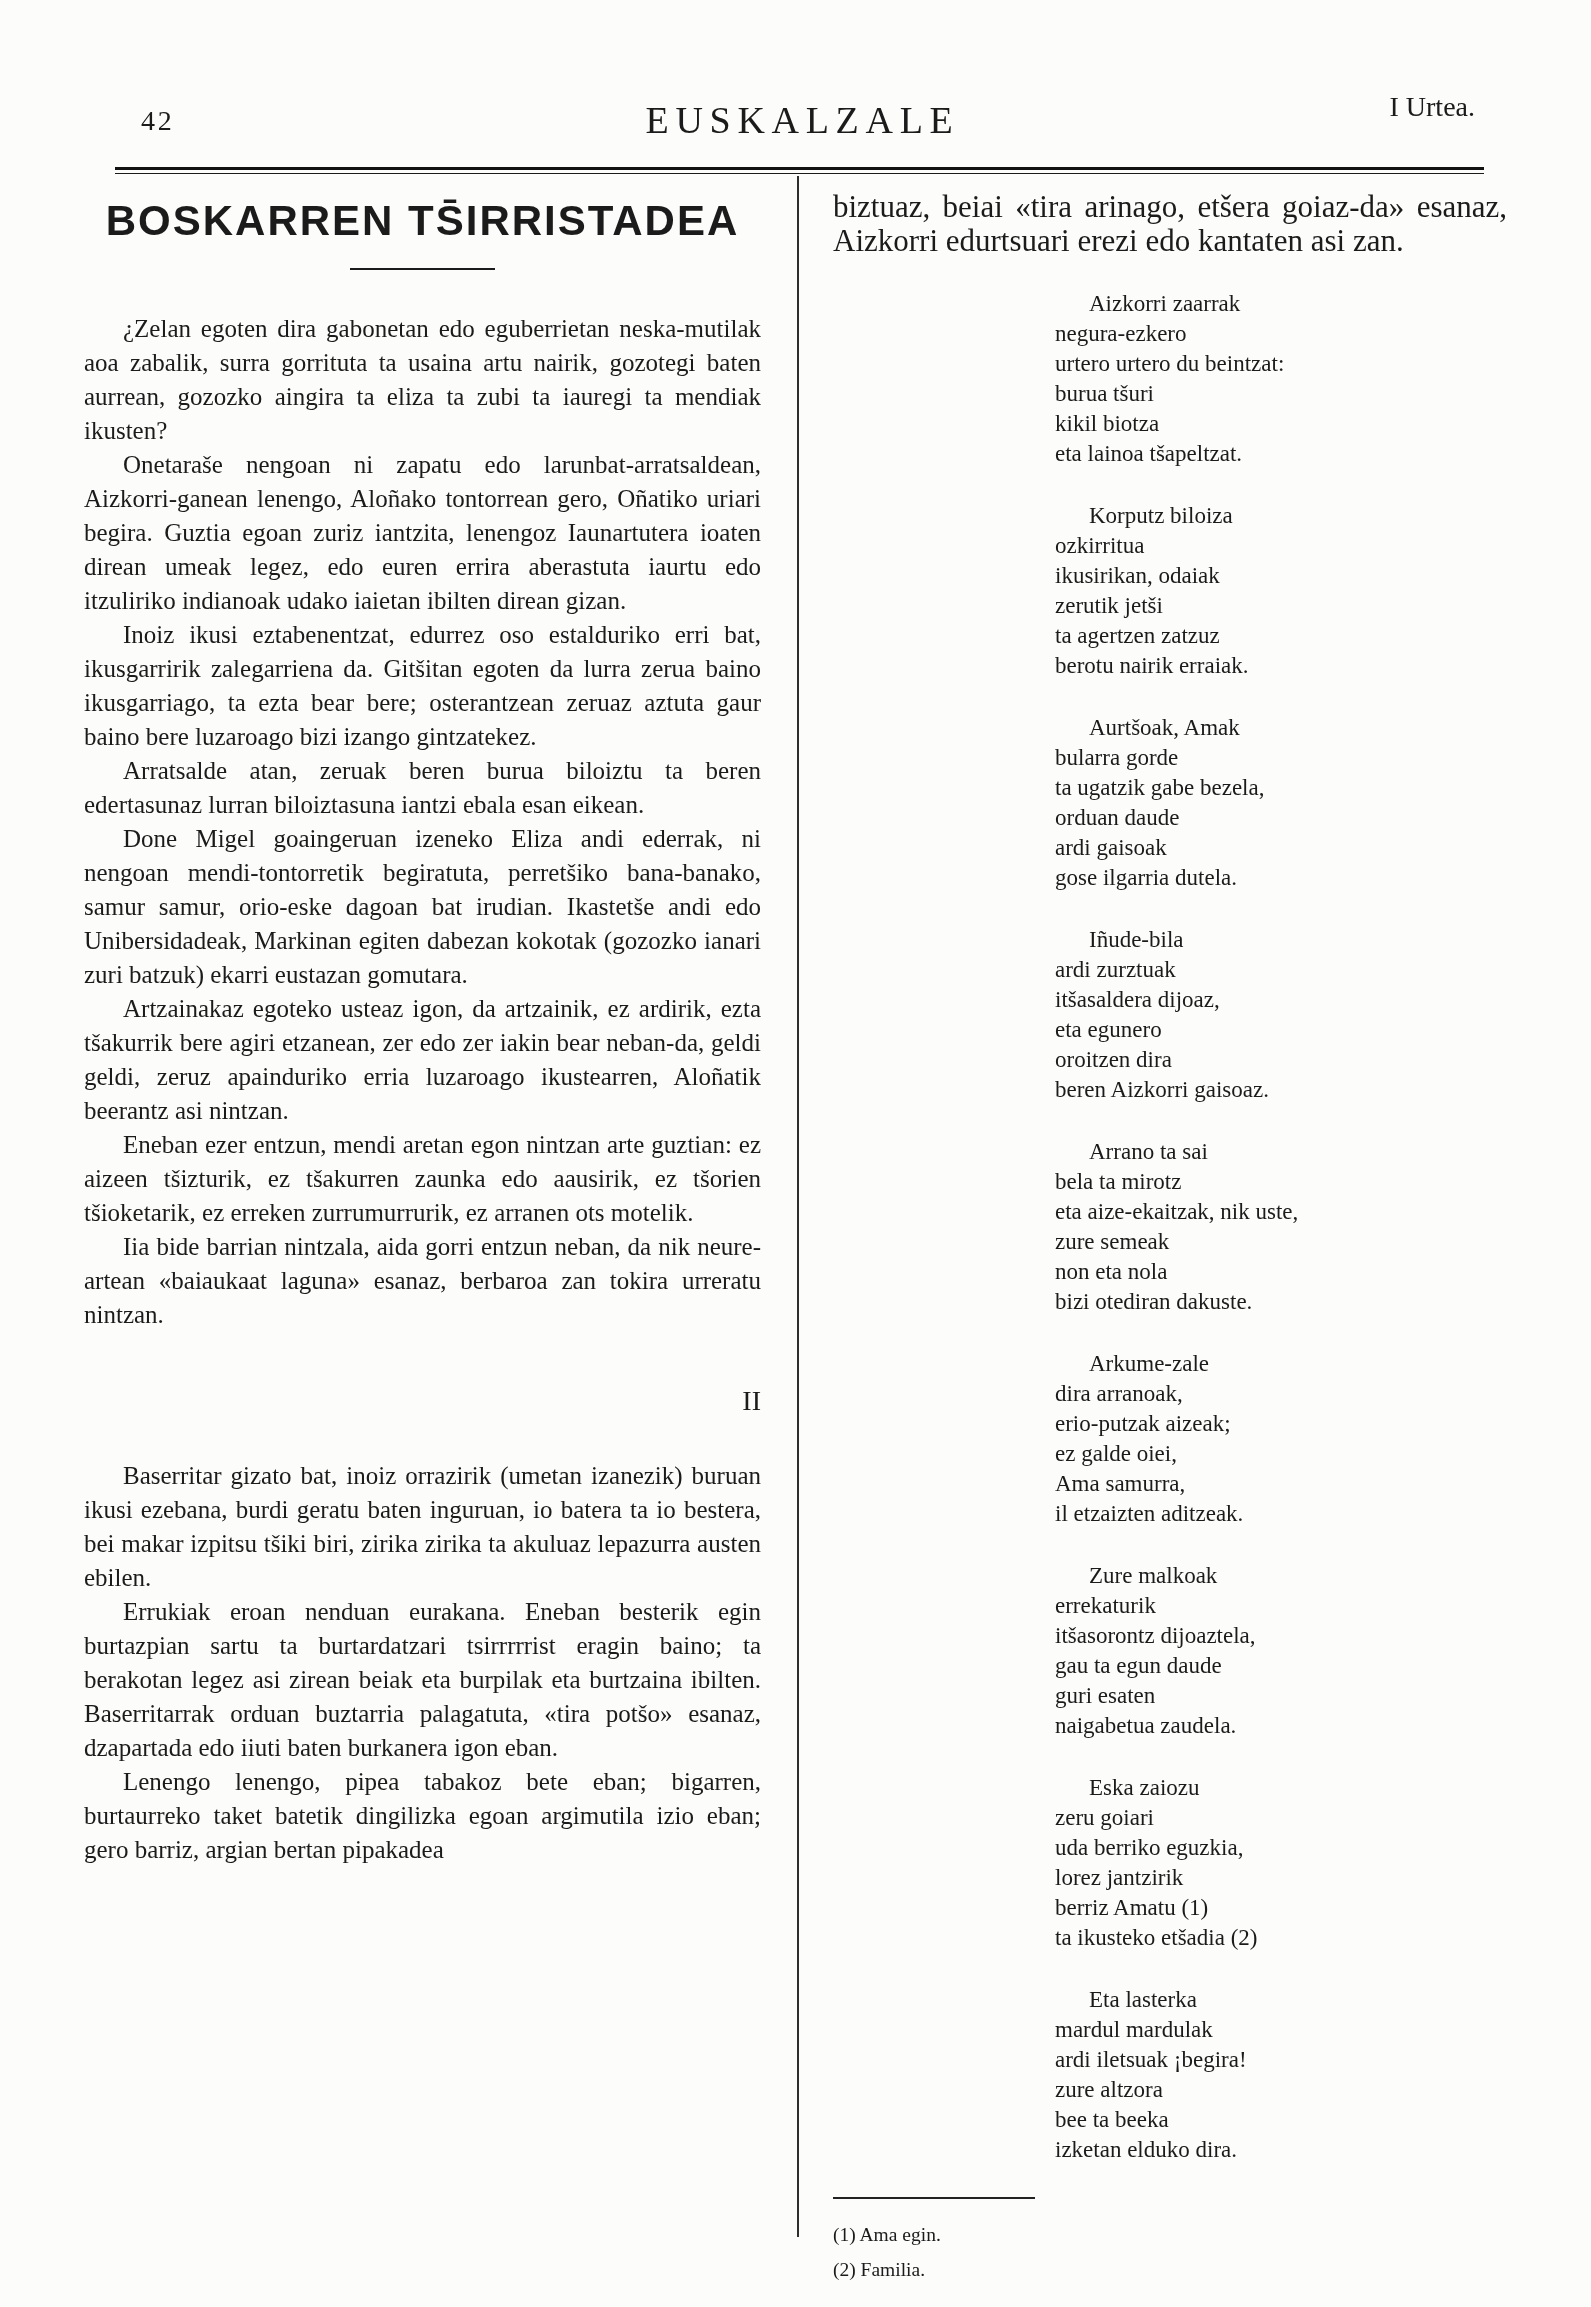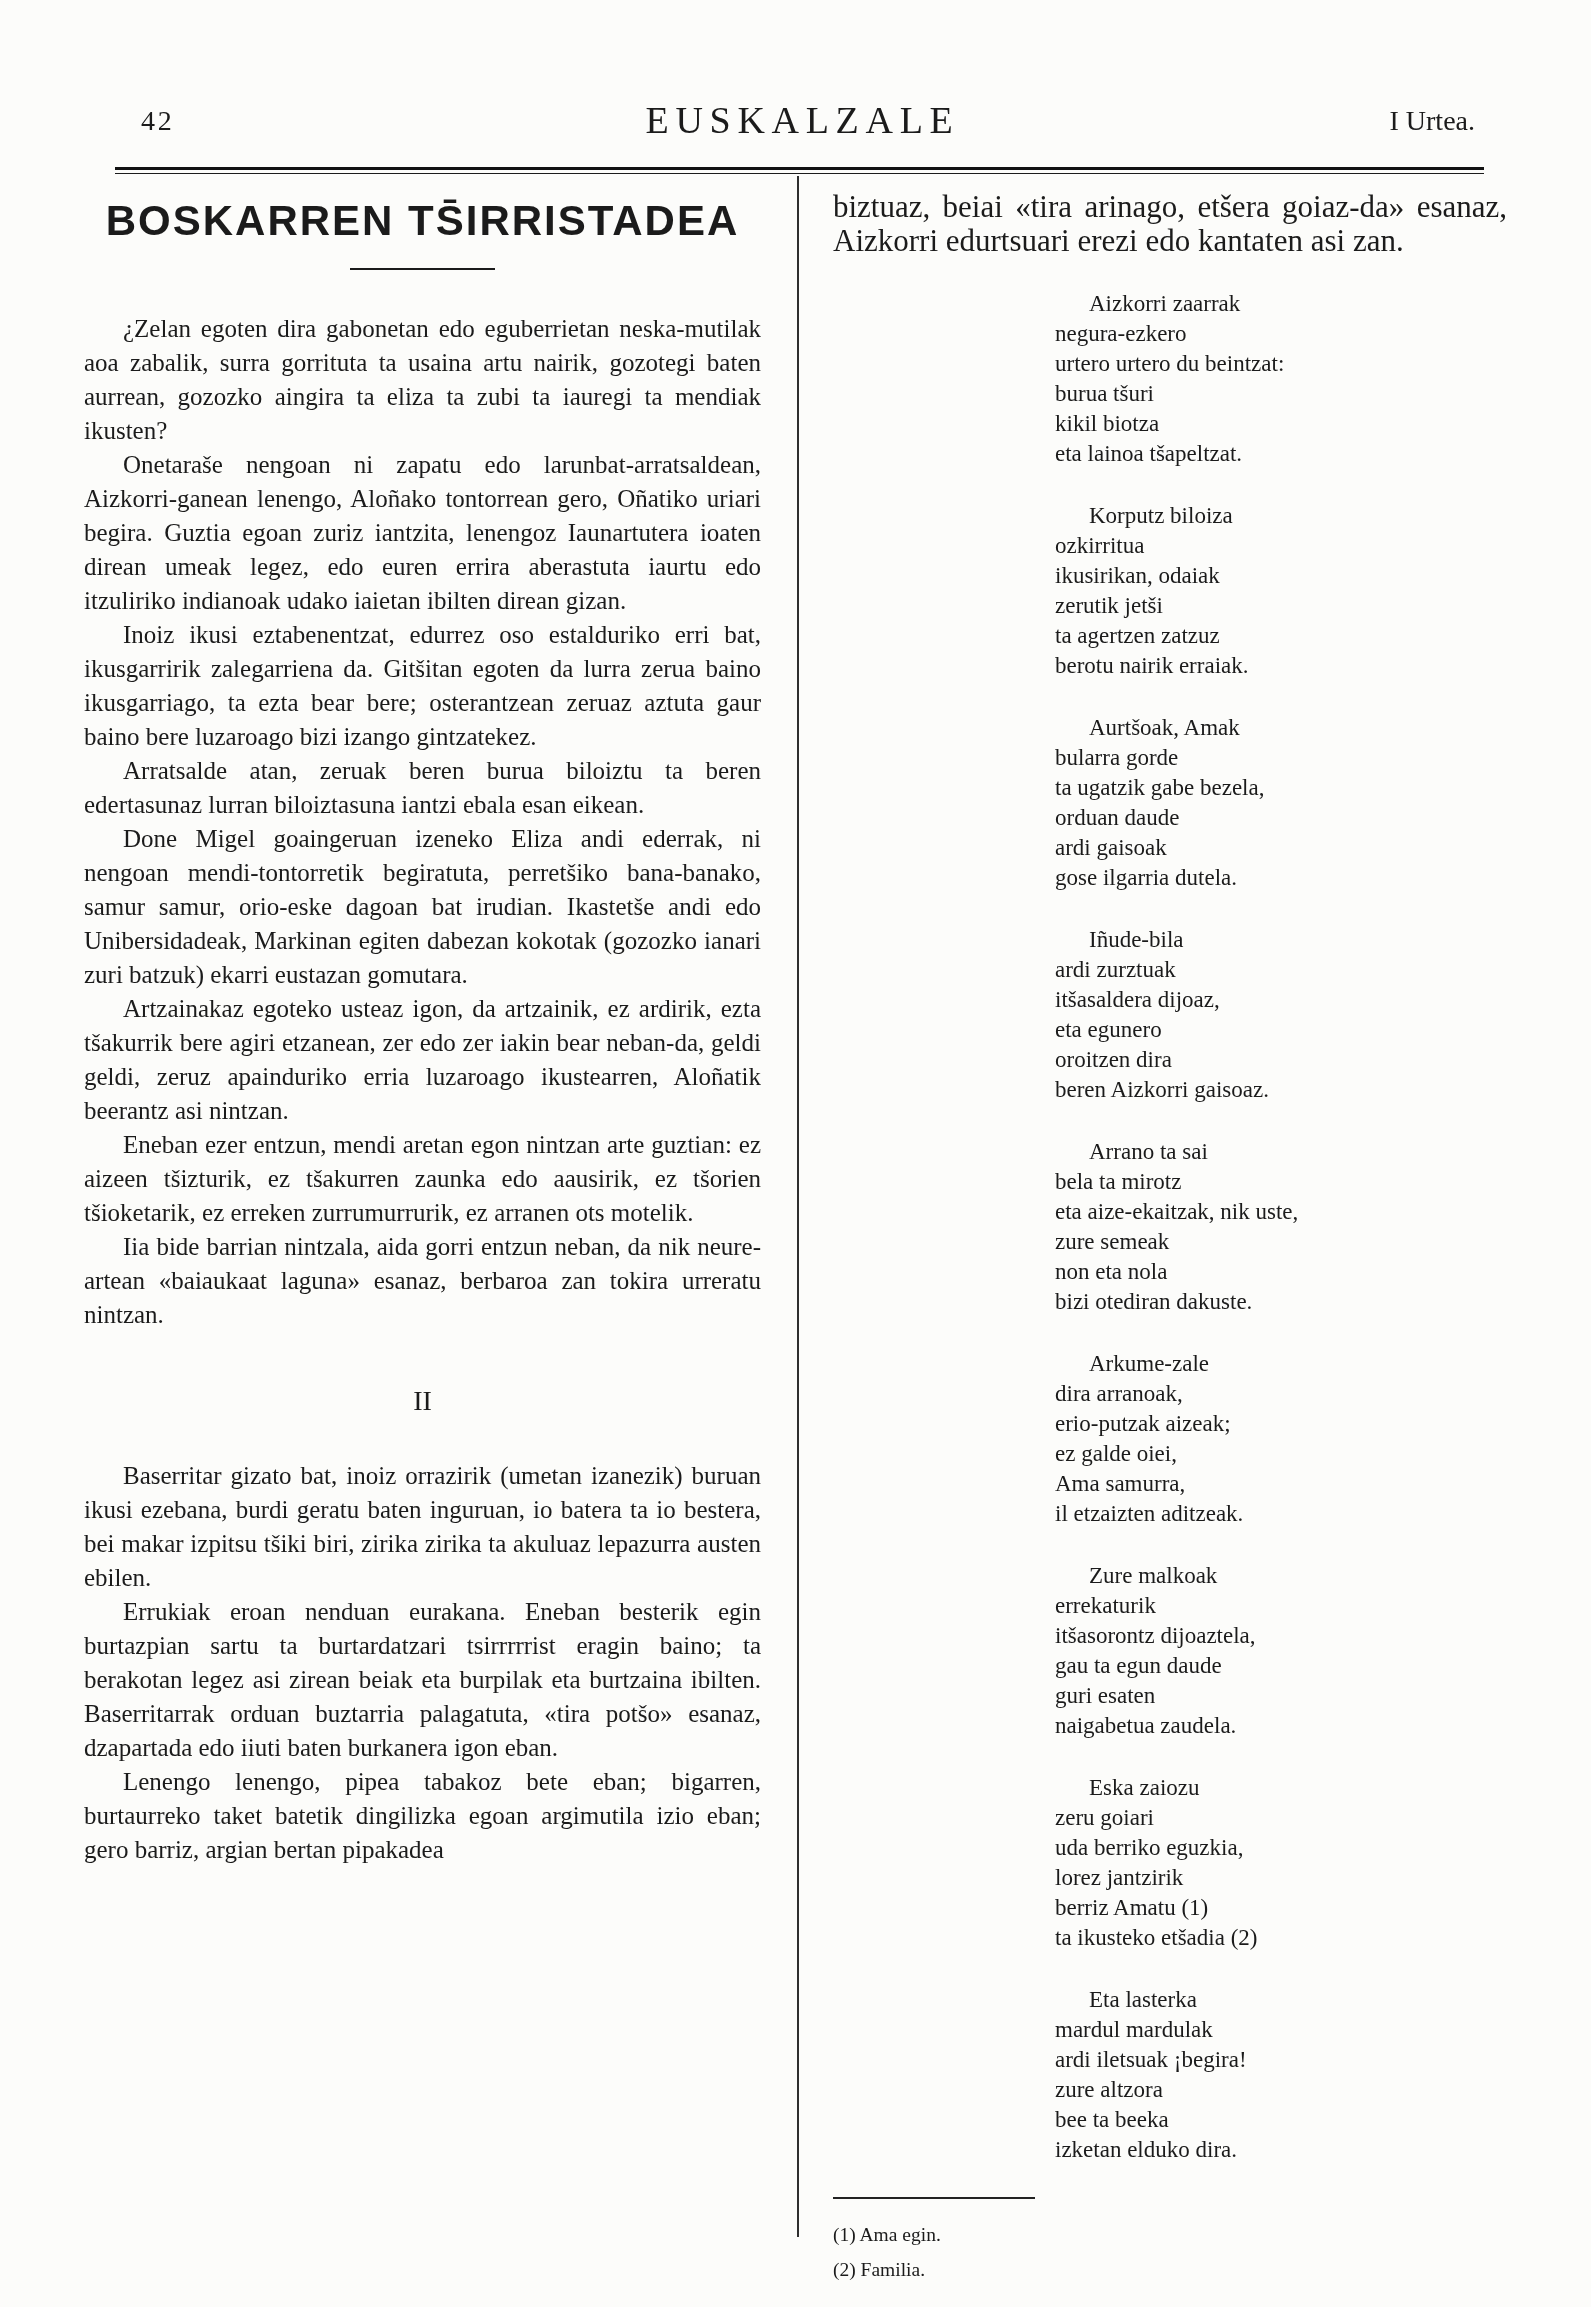--- a/index.html
+++ b/index.html
@@ -6,39 +6,39 @@
   body{
     position:relative;
     width:1591px;height:2307px;
     background:#fcfcfa;
     color:#1b1b1b;
     font-family:"Liberation Serif", serif;
     -webkit-font-smoothing:antialiased;
   }
   .page-num{position:absolute;left:141px;top:105px;font-size:28px;letter-spacing:2.7px;}
   .masthead{position:absolute;left:0;right:0;top:98px;text-align:center;font-size:38px;letter-spacing:6.7px;padding-left:14px;}
-  .issue{position:absolute;right:116px;top:105px;font-size:28px;}
+  .issue{position:absolute;right:116px;top:91px;font-size:28px;}
   .rule-double{
     position:absolute;left:115px;top:167px;width:1369px;height:3.4px;
     border-top:3.4px solid #121212;border-bottom:1.3px solid #1c1c1c;
   }
   .divider-v{position:absolute;left:797px;top:176px;width:2px;height:2061px;background:#2e2e2e;}
 
   .col-left{position:absolute;left:84px;top:197px;width:677px;}
   .col-right{position:absolute;left:833px;top:190px;width:674px;}
 
   .article-title{
     font-family:Liberation Sans, sans-serif;
     font-size:42px;letter-spacing:2px;text-align:center;
     margin:0 0 23px 0;white-space:nowrap;
   }
   .title-rule{width:145px;height:2px;background:#1b1b1b;margin:0 auto 42px auto;}
 
   .para{font-size:25px;line-height:34px;text-align:justify;text-indent:39px;margin:0;}
-  .section-heading{font-size:28px;text-align:center;margin:53px 0 42px 0;}
+  .section-heading{font-size:28px;text-align:right;margin:53px 0 42px 0;}
 
   .cont-para{font-size:31px;line-height:34px;text-align:justify;text-indent:0;margin:0 0 31px 0;}
 
   .poem-stanza{
     font-size:23px;line-height:30px;
     margin:0 0 32px 222px;
     text-indent:34px;
     white-space:pre-line;
   }
   .footnote-block{margin:12px 0 0 0;}

